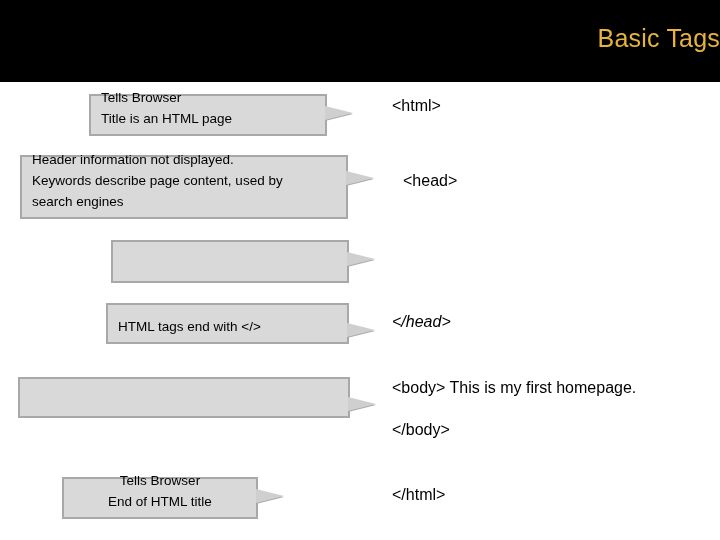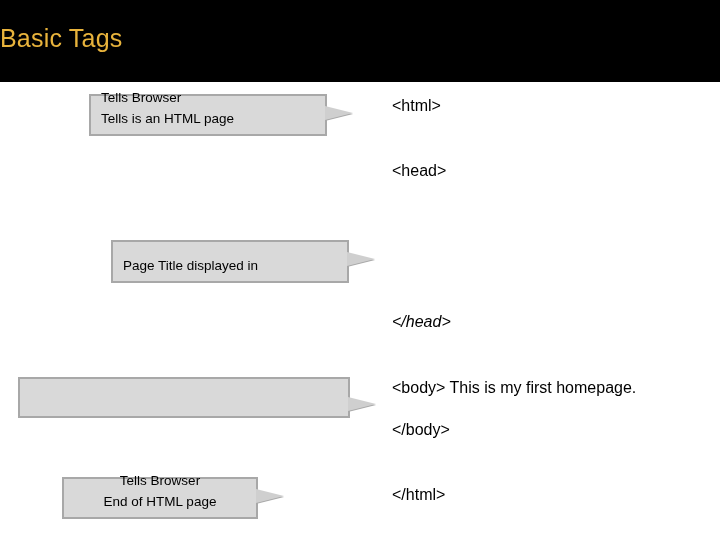--- a/index.html
+++ b/index.html
@@ -23,21 +23,21 @@
     top: 0;
     width: 720px;
     height: 82px;
     background: #000000;
   }
   .slide-title {
     position: absolute;
     left: 0;
     top: 24px;
     width: 720px;
-    text-align: left;
+    text-align: right;
     font-size: 25px;
     font-weight: normal;
     letter-spacing: 0.2px;
     color: #e8b33c;
     font-family: "Liberation Sans", sans-serif;
   }
 
   
   .callout {
     position: absolute;
@@ -91,41 +91,50 @@
 </head>
 <body>
 
 <div class="slide">
 
   <div class="header-band"></div>
   <div class="slide-title">Basic Tags</div>
 
   <div class="callout" style="left:89px; top:94px; width:238px; height:42px;">
     <div class="line">Tells Browser</div>
-    <div class="line">Tells is an HTML page</div>
+    <div class="line">Title is an HTML page</div>
     <span class="tail"></span>
   </div>
 
+  <div class="callout" style="left:20px; top:155px; width:328px; height:64px;">
+    <div class="line">Header information not displayed.</div>
+    <div class="line">Keywords describe page content, used by</div>
+    <div class="line">search engines</div>
+    <span class="tail mid"></span>
+  </div>
 
   <div class="callout" style="left:111px; top:240px; width:238px; height:43px;">
-    <div class="line">Page Title displayed in</div>
     <span class="tail"></span>
   </div>
 
+  <div class="callout" style="left:106px; top:303px; width:243px; height:41px;">
+    <div class="line">HTML tags end with &lt;/&gt;</div>
+    <span class="tail low"></span>
+  </div>
 
   <div class="callout" style="left:18px; top:377px; width:332px; height:41px;">
     <span class="tail low"></span>
   </div>
 
   <div class="callout center" style="left:62px; top:477px; width:196px; height:42px;">
     <div class="line">Tells Browser</div>
-    <div class="line">End of HTML page</div>
+    <div class="line">End of HTML title</div>
     <span class="tail"></span>
   </div>
 
   <div class="code-line" style="top:97px;">&lt;html&gt;</div>
-  <div class="code-line" style="top:162px;">&lt;head&gt;</div>
+  <div class="code-line" style="top:172px;margin-left:11px;">&lt;head&gt;</div>
   <div class="code-line" style="top:313px;font-style:italic;">&lt;/head&gt;</div>
   <div class="code-line" style="top:379px;">&lt;body&gt; This is my first homepage.</div>
   <div class="code-line" style="top:421px;">&lt;/body&gt;</div>
   <div class="code-line" style="top:486px;">&lt;/html&gt;</div>
 
 </div>
 
 </body></html>

